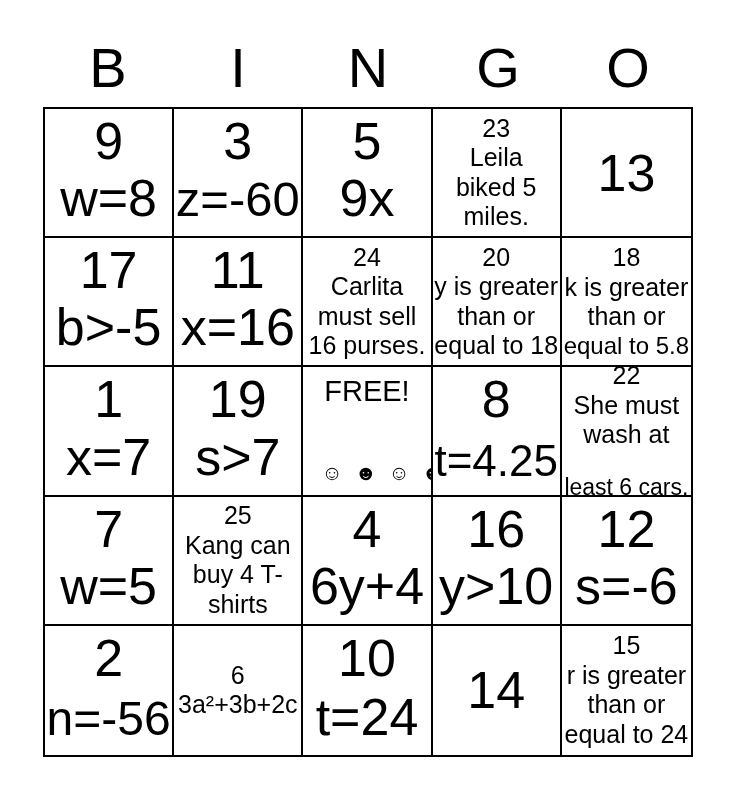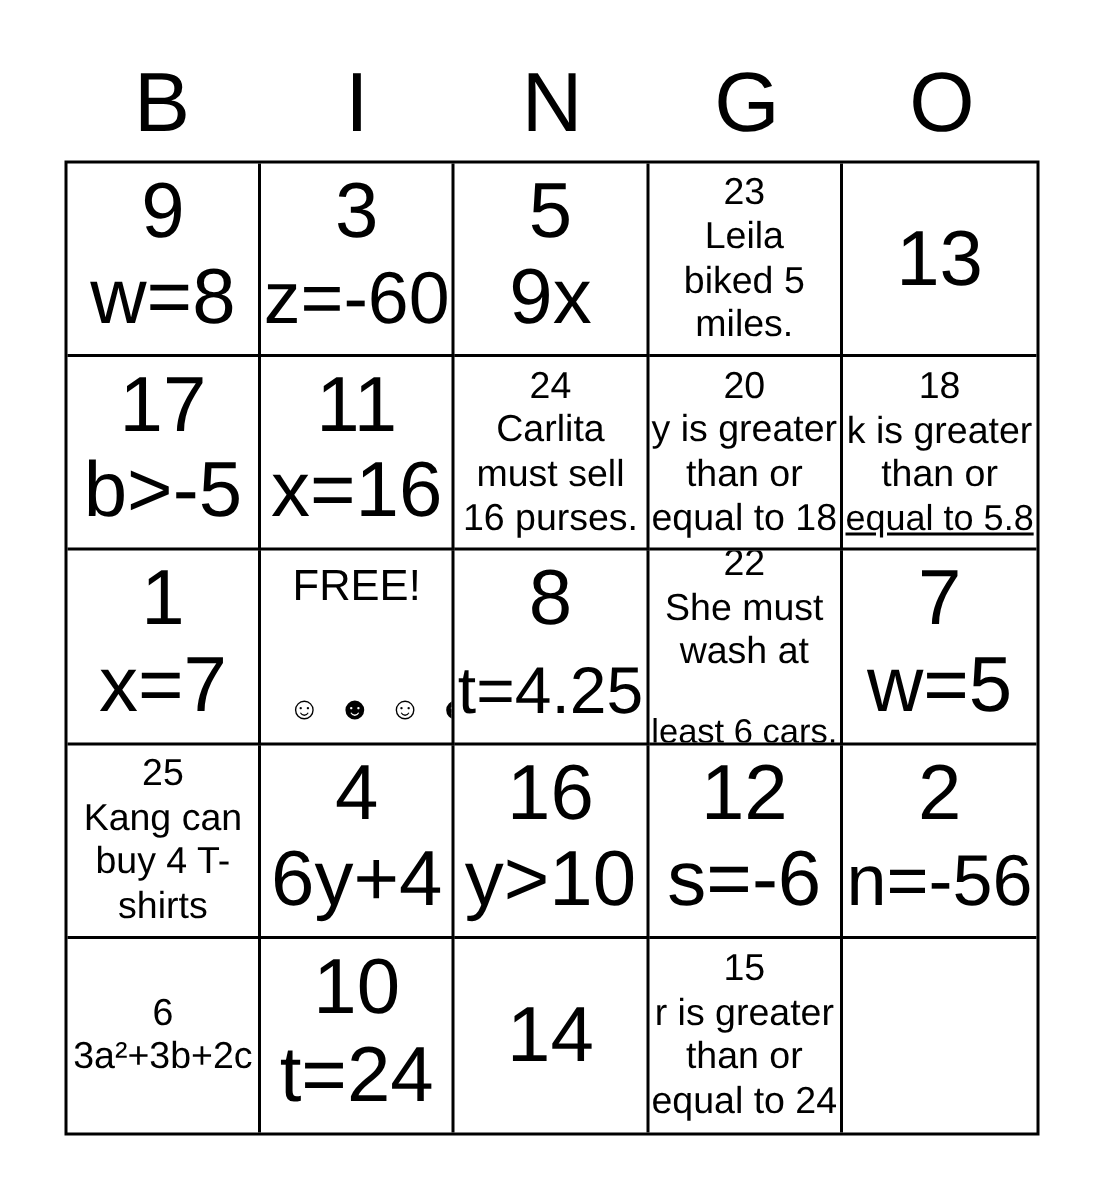--- a/index.html
+++ b/index.html
@@ -119,25 +119,29 @@
       <div class="cell story">
         <div class="line">20</div>
         <div class="line">y is greater</div>
         <div class="line">than or</div>
         <div class="line">equal to 18</div>
       </div>
       <div class="cell story">
         <div class="line">18</div>
         <div class="line">k is greater</div>
         <div class="line">than or</div>
-        <div class="line" style="font-size: 24px; text-decoration: underline;">equal to 5.8</div>
+        <div class="line" style="font-size: 24px;">equal to 5.8</div>
       </div>
       <div class="cell duo">
         <div class="line">1</div>
         <div class="line">x=7</div>
+      </div>
+      <div class="cell duo">
+        <div class="line">19</div>
+        <div class="line">s&gt;7</div>
       </div>
       <div class="cell free">
         <div class="line free-label-line">FREE!</div>
         <div class="line smileys" style="font-size: 21px;">☺ ☻ ☺ ☻</div>
       </div>
       <div class="cell duo">
         <div class="line">8</div>
         <div class="line" style="font-size: 44px;">t=4.25</div>
       </div>
       <div class="cell story">

